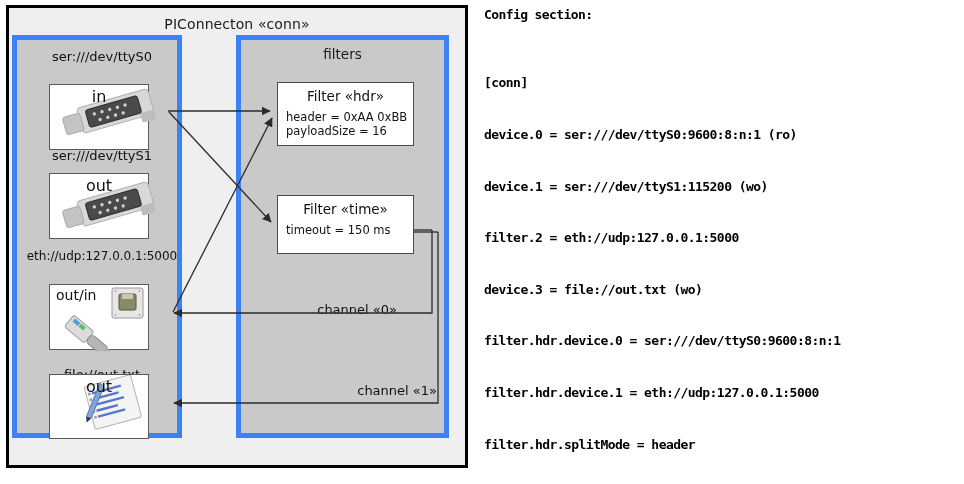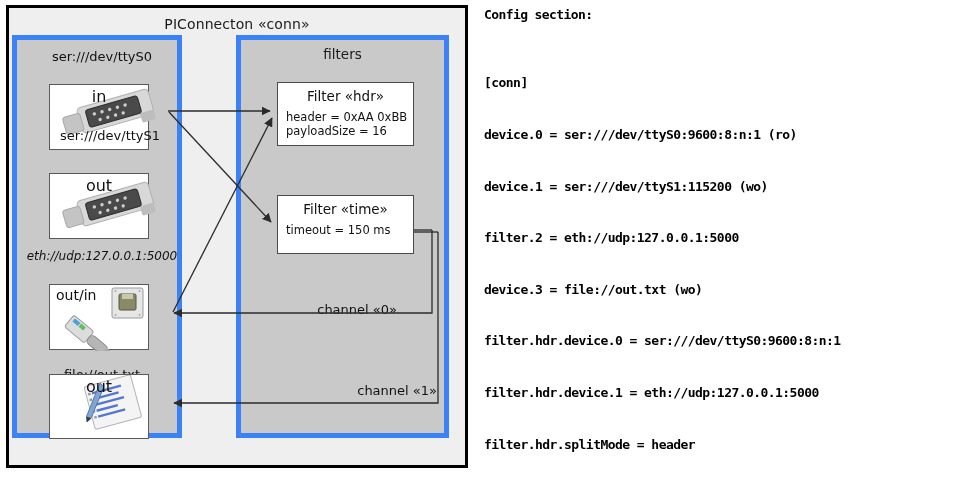--- a/index.html
+++ b/index.html
@@ -116,21 +116,21 @@
           <circle cx="20" cy="25" r="1.7" fill="#cfcfcf"></circle>
             <circle cx="28" cy="25" r="1.7" fill="#cfcfcf"></circle>
           <circle cx="36" cy="25" r="1.7" fill="#cfcfcf"></circle>
             <circle cx="44" cy="25" r="1.7" fill="#cfcfcf"></circle>
           <rect x="-16" y="13" width="18" height="18" rx="3" fill="#c4c4c4" stroke="#a8a8a8"></rect>
           <rect x="60" y="30" width="14" height="10" rx="2" fill="#bdbdbd"></rect>
         </g>
       </svg>
     </div>
 
-    <div class="dev-label" style="top:88px;padding-left:8px;">ser:///dev/ttyS1</div>
+    <div class="dev-label" style="top:108px;">ser:///dev/ttyS1</div>
     <div class="dev-box" style="top:133px;height:66px;">
       <div class="io">out</div>
       <svg viewBox="0 0 123 66" width="123" height="66" style="position:absolute;left:0;top:0;">
         <g transform="translate(24,20) rotate(-16)">
           <rect x="0" y="8" width="74" height="26" rx="4" fill="#d8d8d8" stroke="#b0b0b0" stroke-width="1"></rect>
           <rect x="8" y="12" width="54" height="18" rx="3" fill="#4a4a4a" stroke="#2d2d2d" stroke-width="1"></rect>
           <circle cx="16" cy="18" r="1.7" fill="#cfcfcf"></circle>
             <circle cx="24" cy="18" r="1.7" fill="#cfcfcf"></circle>
           <circle cx="32" cy="18" r="1.7" fill="#cfcfcf"></circle>
             <circle cx="40" cy="18" r="1.7" fill="#cfcfcf"></circle>
@@ -138,21 +138,21 @@
           <circle cx="20" cy="25" r="1.7" fill="#cfcfcf"></circle>
             <circle cx="28" cy="25" r="1.7" fill="#cfcfcf"></circle>
           <circle cx="36" cy="25" r="1.7" fill="#cfcfcf"></circle>
             <circle cx="44" cy="25" r="1.7" fill="#cfcfcf"></circle>
           <rect x="-16" y="13" width="18" height="18" rx="3" fill="#c4c4c4" stroke="#a8a8a8"></rect>
           <rect x="60" y="30" width="14" height="10" rx="2" fill="#bdbdbd"></rect>
         </g>
       </svg>
     </div>
 
-    <div class="dev-label" style="top:209px;font-size:12px;font-style:italic;">eth://udp:127.0.0.1:5000</div>
+    <div class="dev-label" style="top:209px;font-size:12px;">eth://udp:127.0.0.1:5000</div>
     <div class="dev-box ethbox" style="top:244px;height:66px;">
       <div class="io">out/in</div>
       <svg viewBox="0 0 123 66" width="123" height="66" style="position:absolute;left:0;top:0;">
         <rect x="62" y="3" width="31" height="30" rx="2" fill="#e6e6e6" stroke="#9a9a9a"></rect>
         <rect x="69" y="9" width="17" height="16" rx="1.5" fill="#8a8a6a" stroke="#55553a"></rect>
         <rect x="72" y="9" width="11" height="5" fill="#c9c9a8"></rect>
         <circle cx="65.5" cy="6" r="1" fill="#aaa"></circle>
           <circle cx="89.5" cy="6" r="1" fill="#aaa"></circle>
         <circle cx="65.5" cy="30" r="1" fill="#aaa"></circle>
           <circle cx="89.5" cy="30" r="1" fill="#aaa"></circle>

